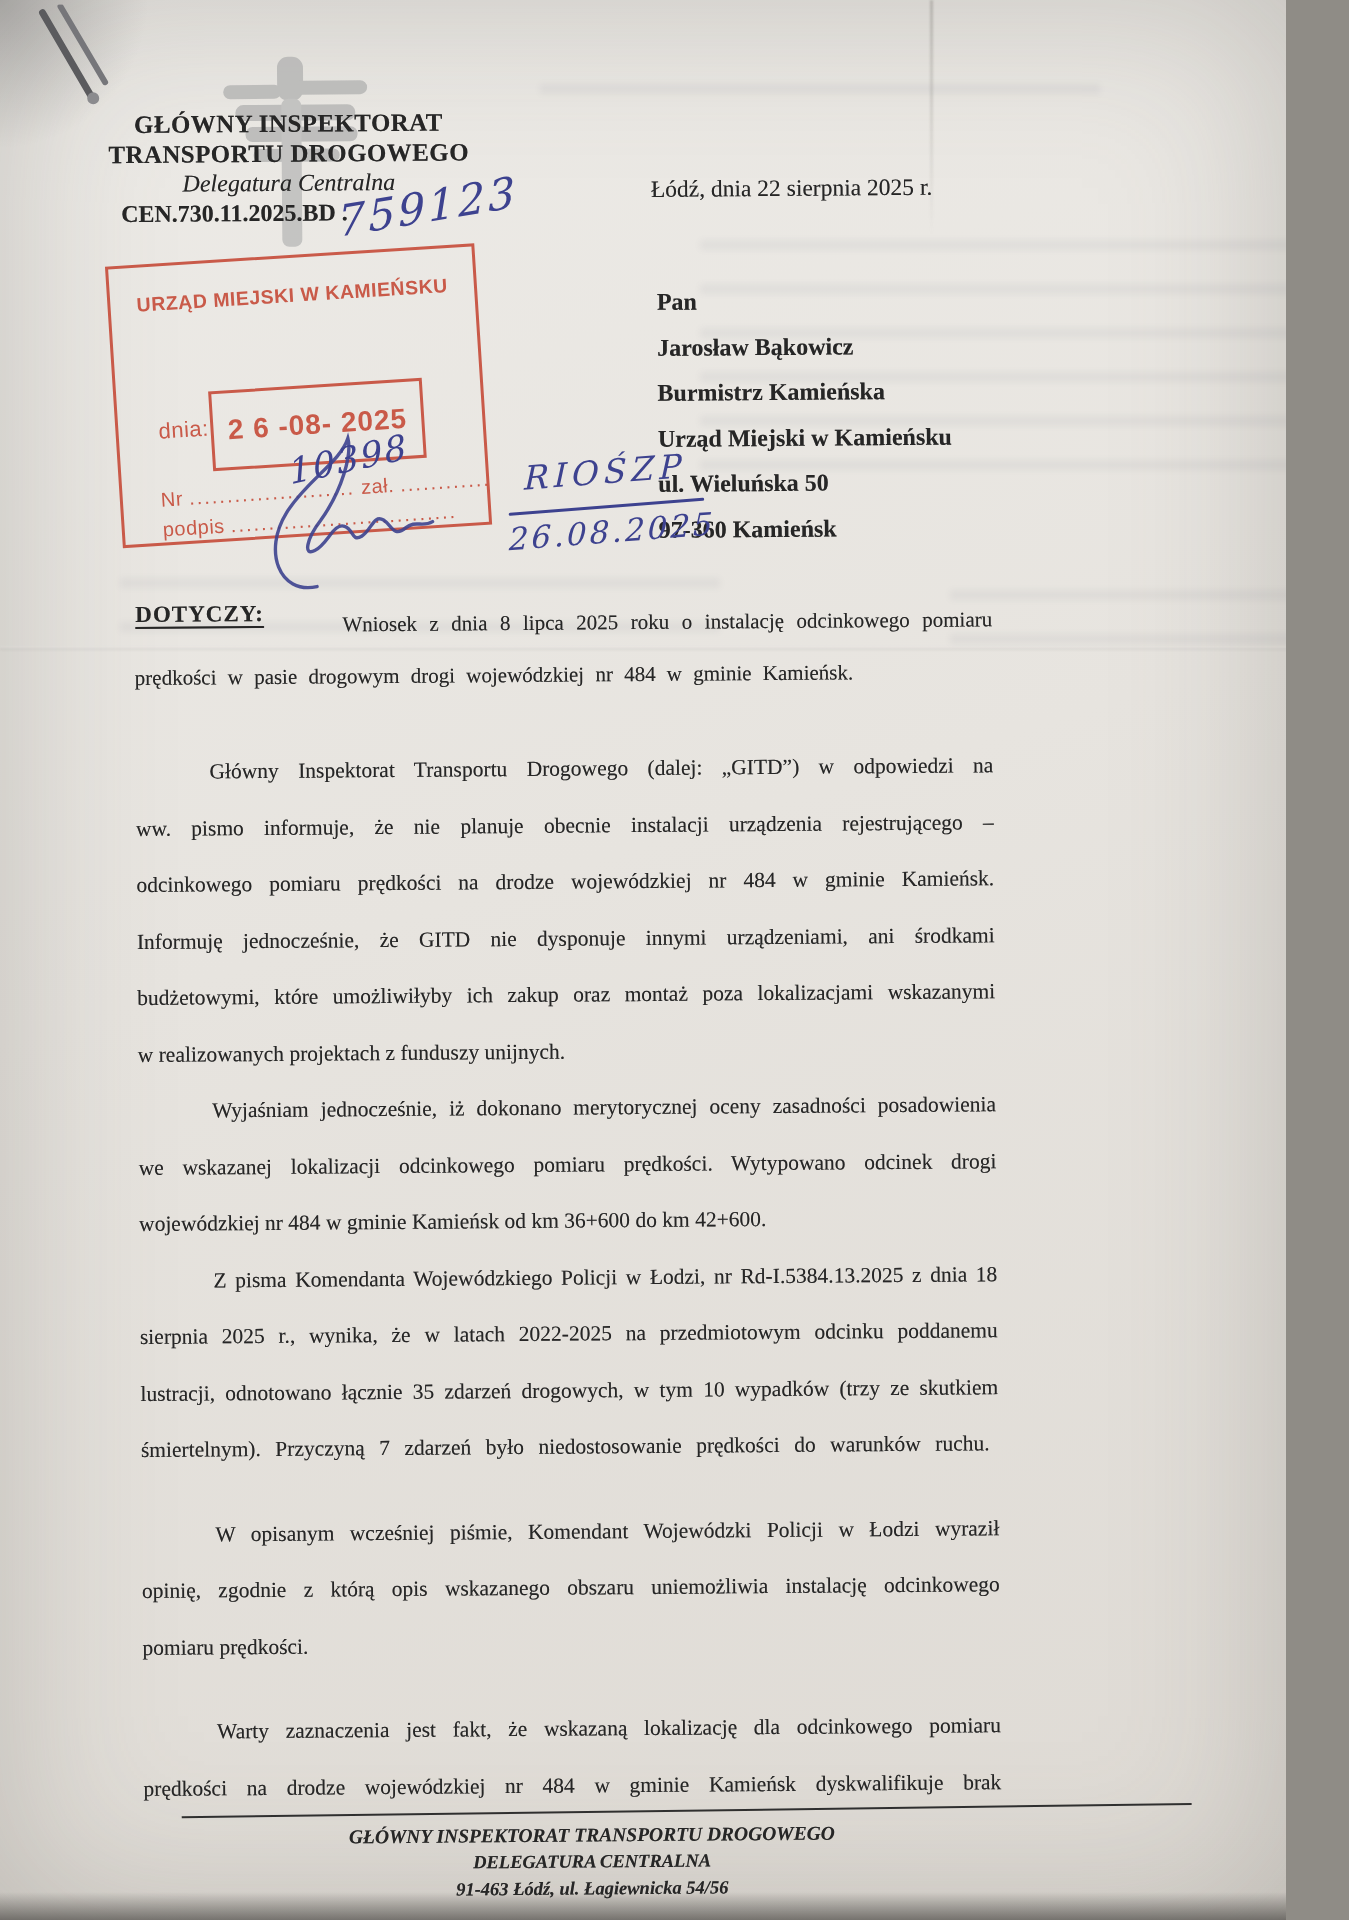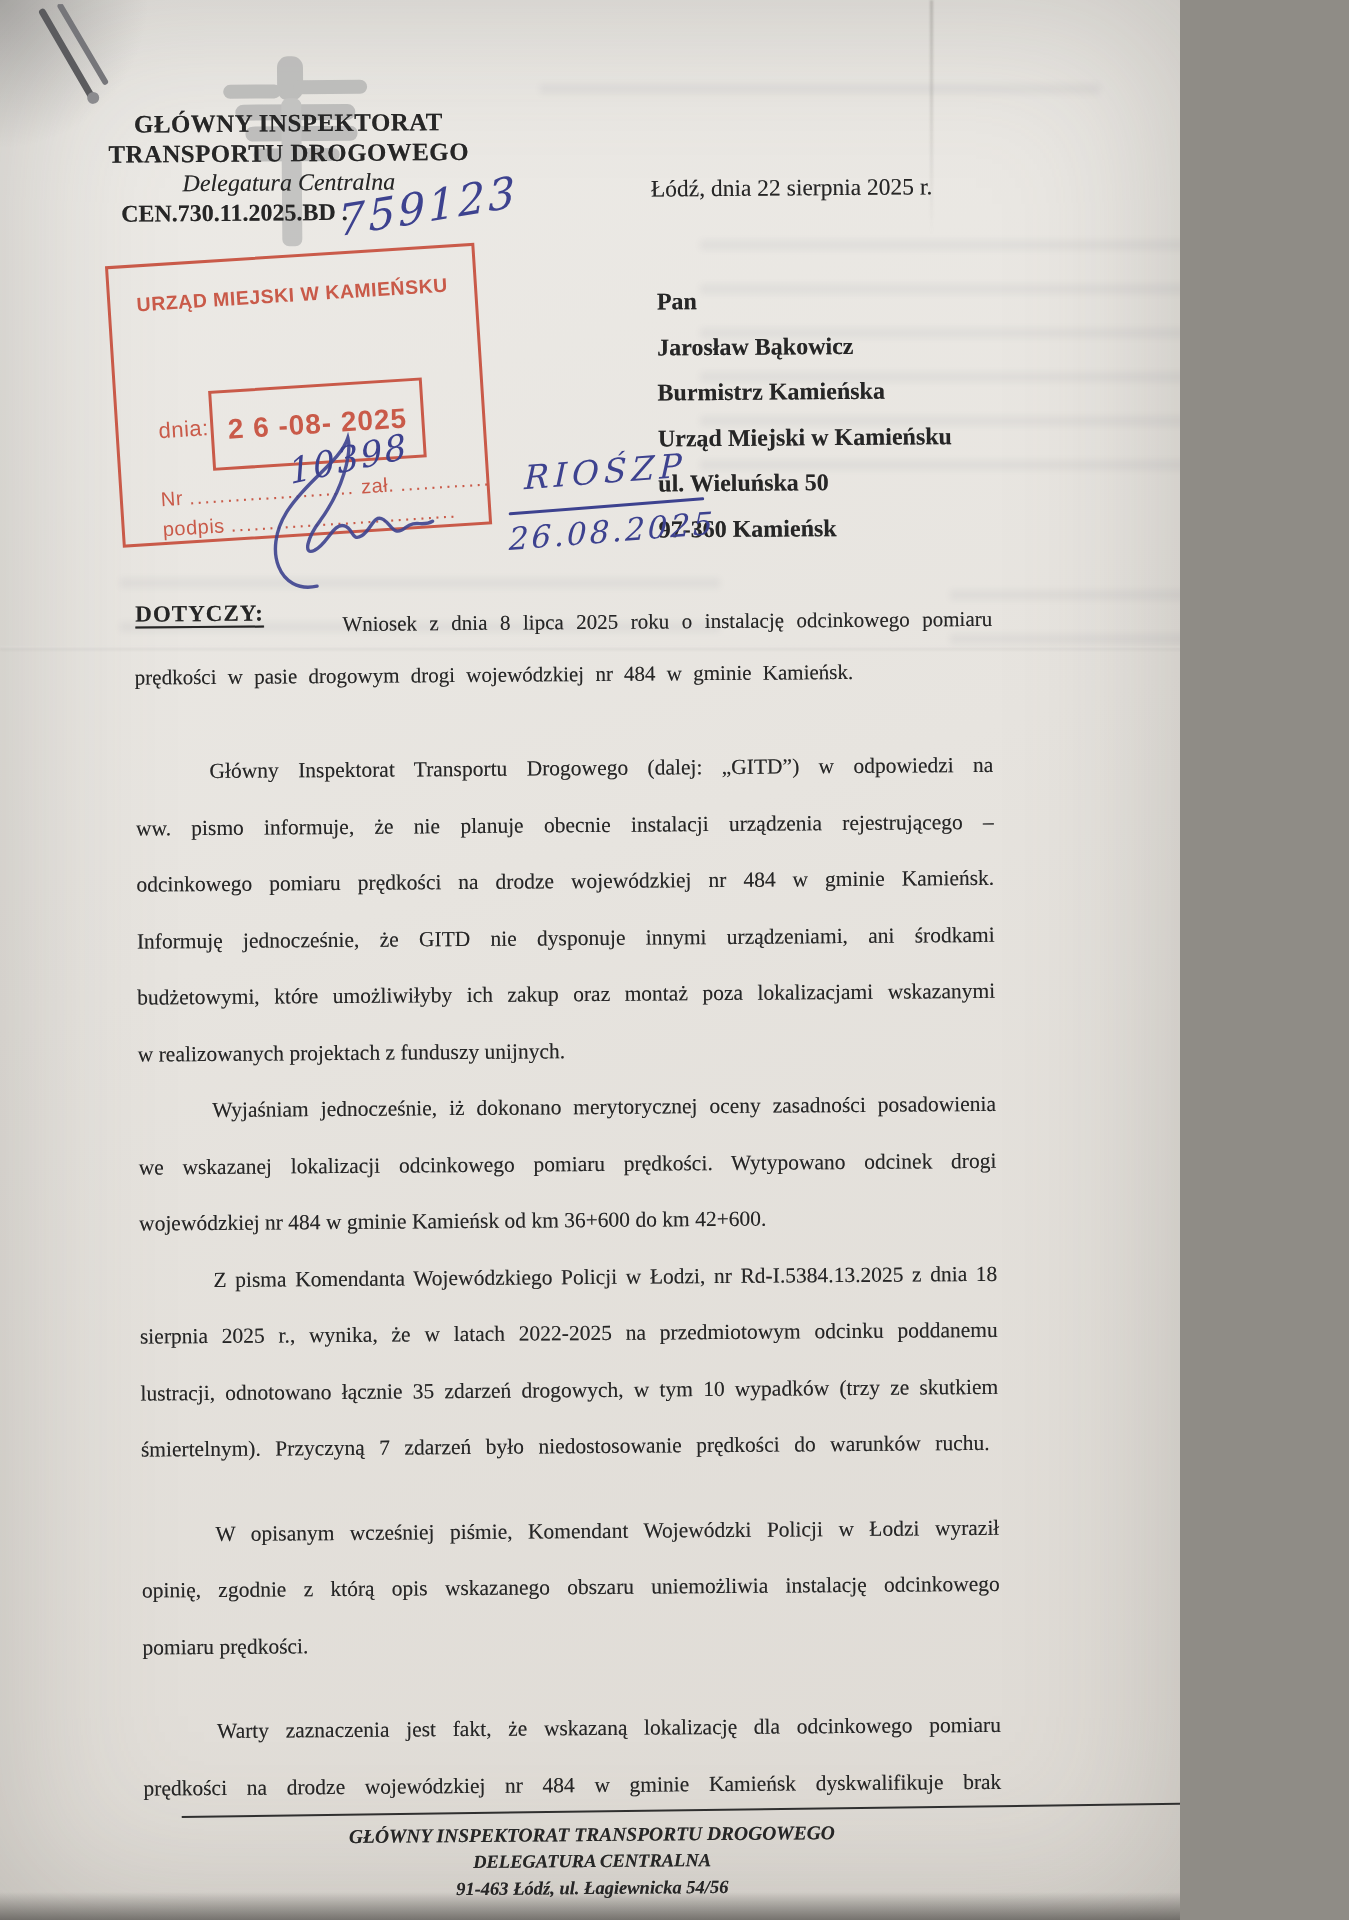--- a/index.html
+++ b/index.html
@@ -1,16 +1,16 @@
 <!DOCTYPE html>
 <html><head>
 <meta charset="utf-8">
 <style>
   html,body{margin:0;padding:0;background:#8f8c86;}
-  .page{position:relative;width:1180px;height:1920px;overflow:hidden;
+  .page{position:relative;width:1286px;height:1920px;overflow:hidden;
     background:linear-gradient(163deg,#edebe7 0%,#e7e4df 45%,#dedad4 100%);
     box-shadow:inset 0 0 170px rgba(92,90,84,.28);
     font-family:"Liberation Serif",serif;color:#262626;}
   .rot{position:absolute;inset:0;transform:rotate(-0.45deg);}
   .abs{position:absolute;}
 
   
   .bleed{position:absolute;opacity:.13;filter:blur(3px);
     background:repeating-linear-gradient(0deg,transparent 0 16px,rgba(100,102,118,.55) 16px 26px,transparent 26px 44px);}
   .corner-tl{left:0;top:0;width:150px;height:150px;

